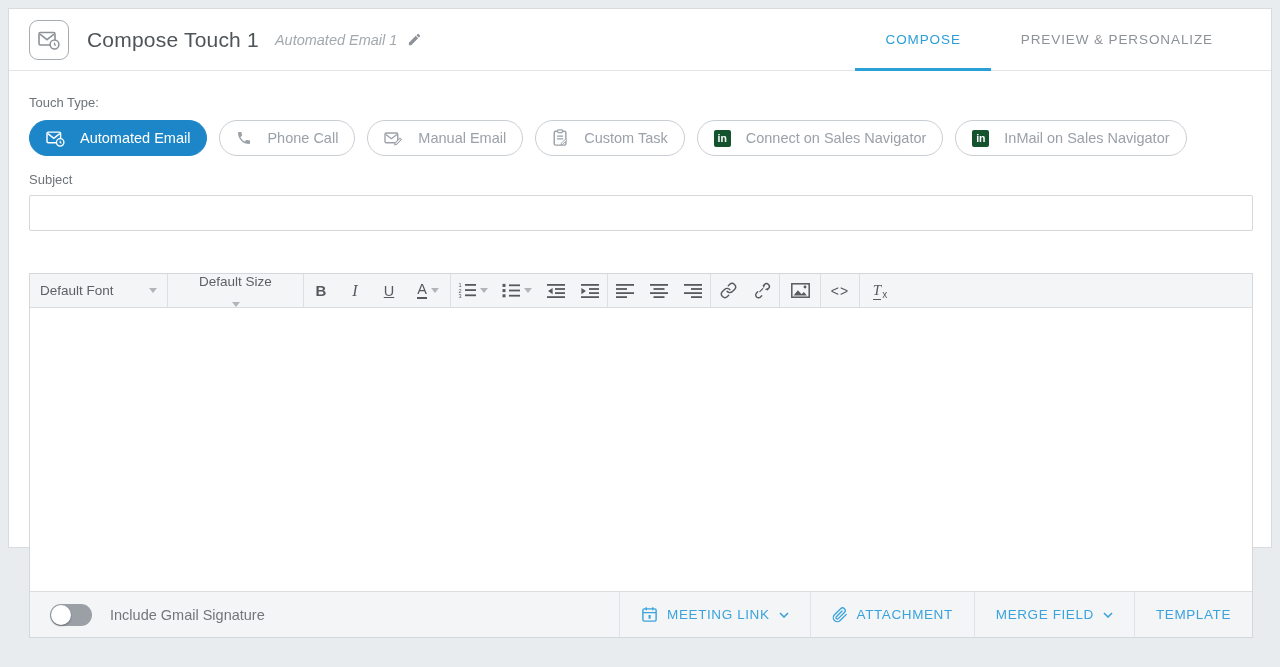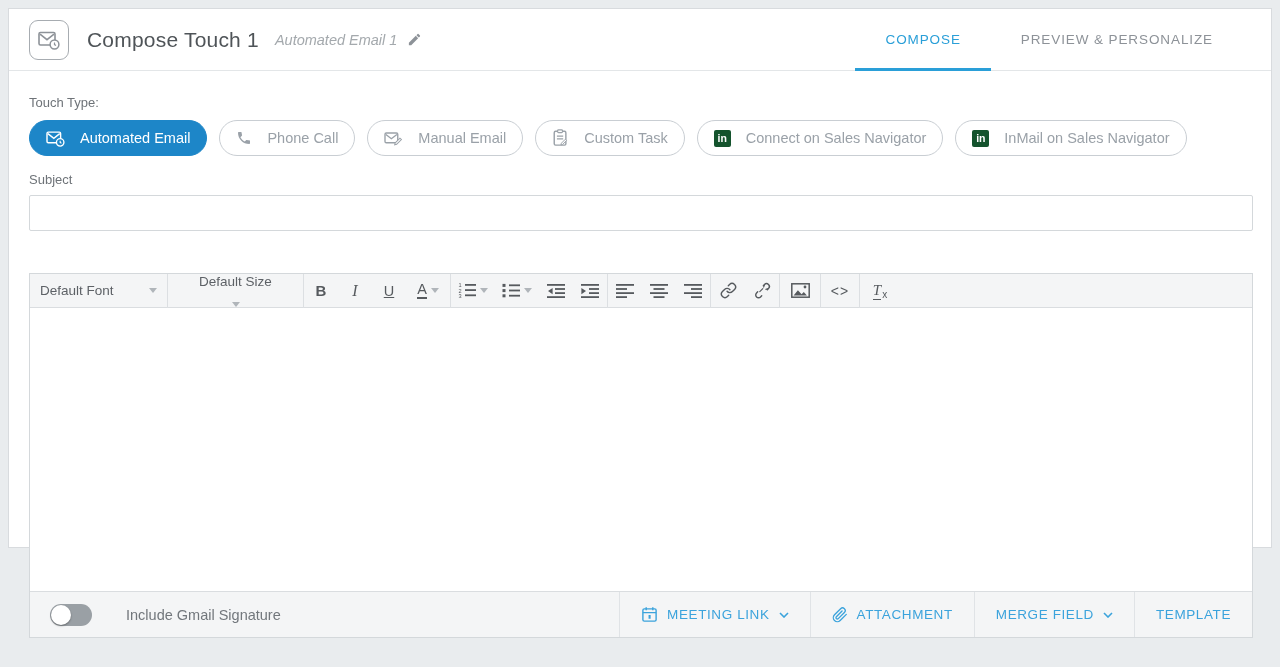--- a/index.html
+++ b/index.html
@@ -59,21 +59,21 @@
   .glyph-code { font-size:14px; letter-spacing:1px; }
   .glyph-clear { font-style:italic; font-family:"Liberation Serif",serif; font-size:15px;
     border-bottom:1.5px solid #565a5e; }
   .glyph-clear-x { font-size:10px; margin-left:1px; align-self:flex-end; margin-bottom:7px; }
 
   .editor-body { height:283px; background:#fff; position:relative; }
 
   
   .efooter { height:46px; background:var(--panel_bg,#f4f5f6); border-top:1px solid #dadde0;
     display:flex; align-items:stretch; }
-  .sig { display:flex; align-items:center; gap:34px; padding-left:20px; color:#72777c;
+  .sig { display:flex; align-items:center; gap:18px; padding-left:20px; color:#72777c;
     font-size:14.5px; }
   .toggle { width:42px; height:22px; border-radius:11px; background:#9aa0a5; position:relative;
     cursor:pointer; }
   .toggle .knob { position:absolute; left:1px; top:1px; width:20px; height:20px;
     border-radius:50%; background:#fff; box-shadow:0 1px 2px rgba(0,0,0,.35); }
   .fbuttons { margin-left:auto; display:flex; }
   .fbtn { display:flex; align-items:center; gap:9px; padding:0 21px;
     border-left:1px solid #e0e3e6; color:var(--footer_blue,#3ba3dc); font-size:13.5px;
     letter-spacing:.6px; cursor:pointer;justify-content:flex-end; }
   svg { display:block; }

